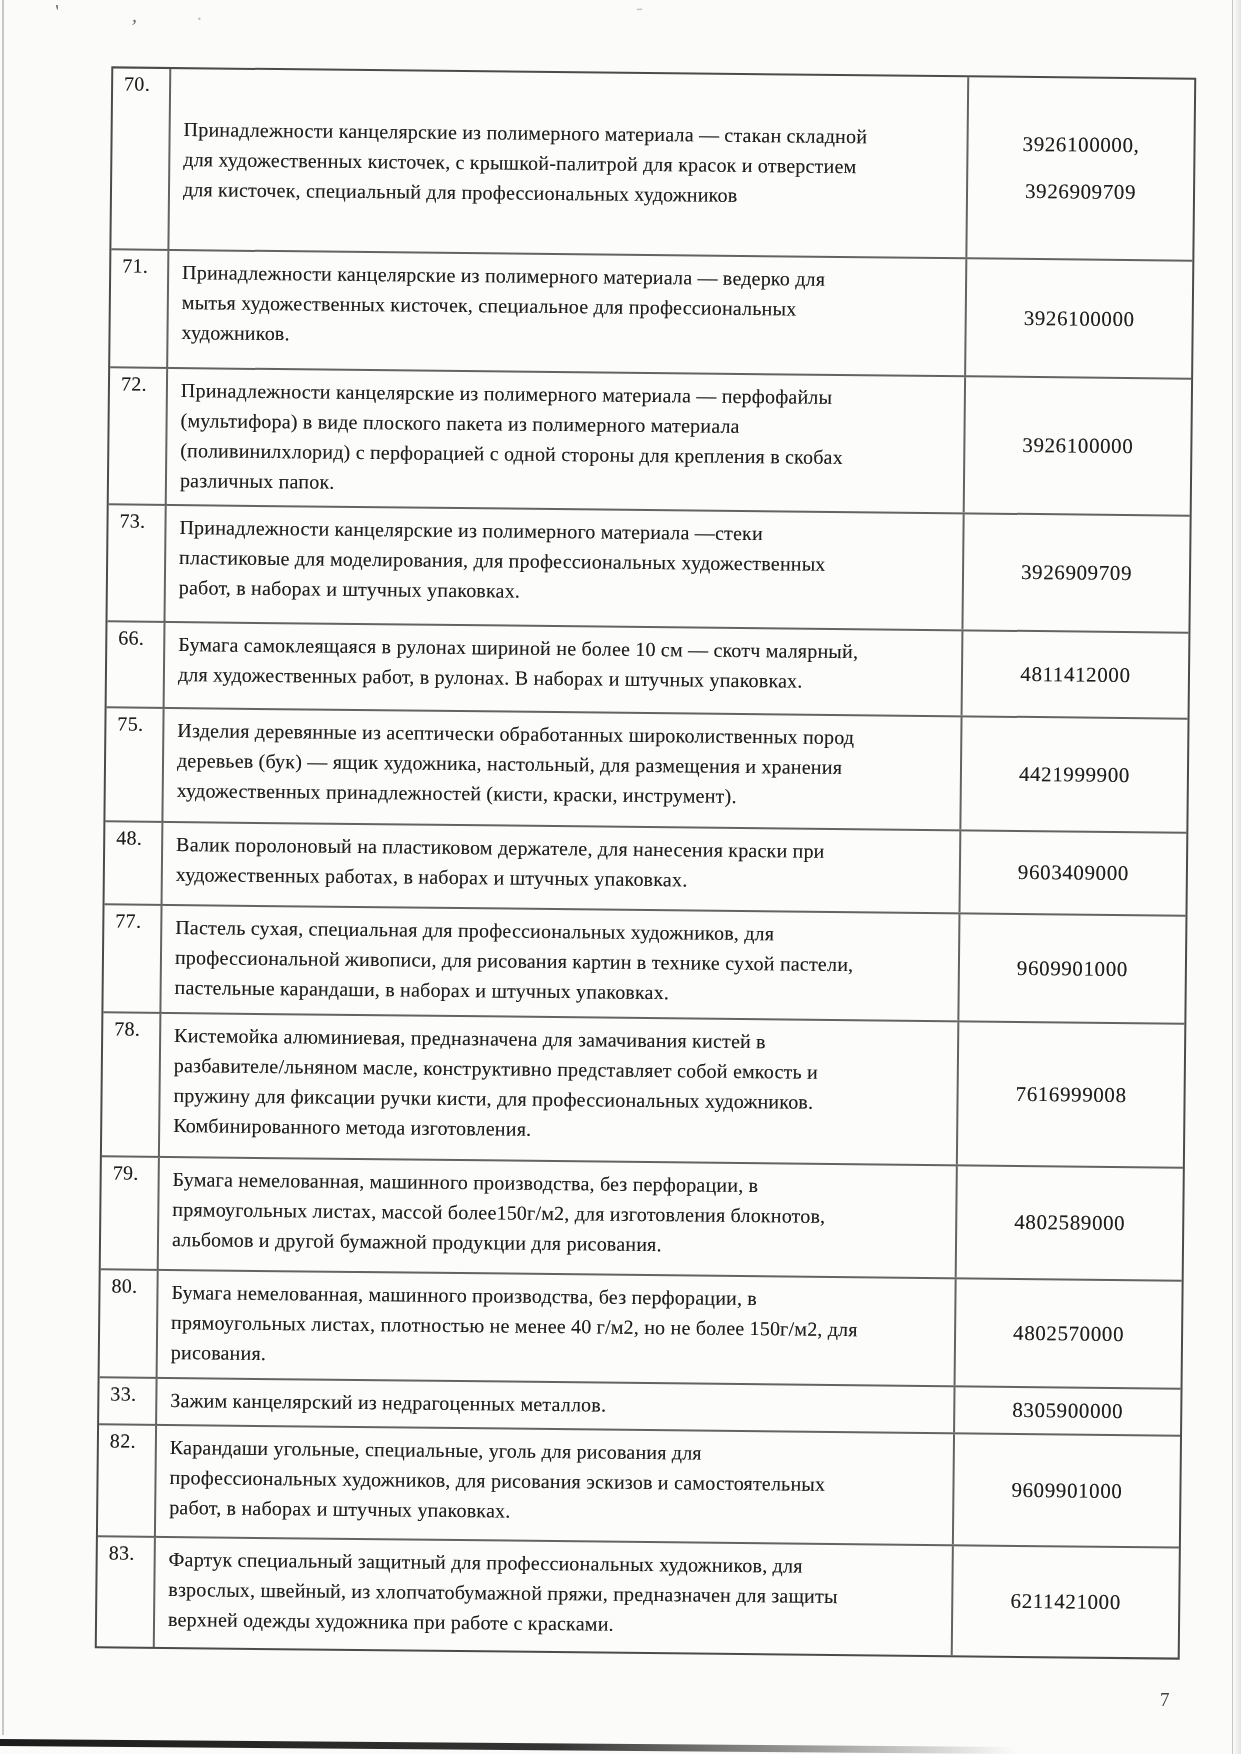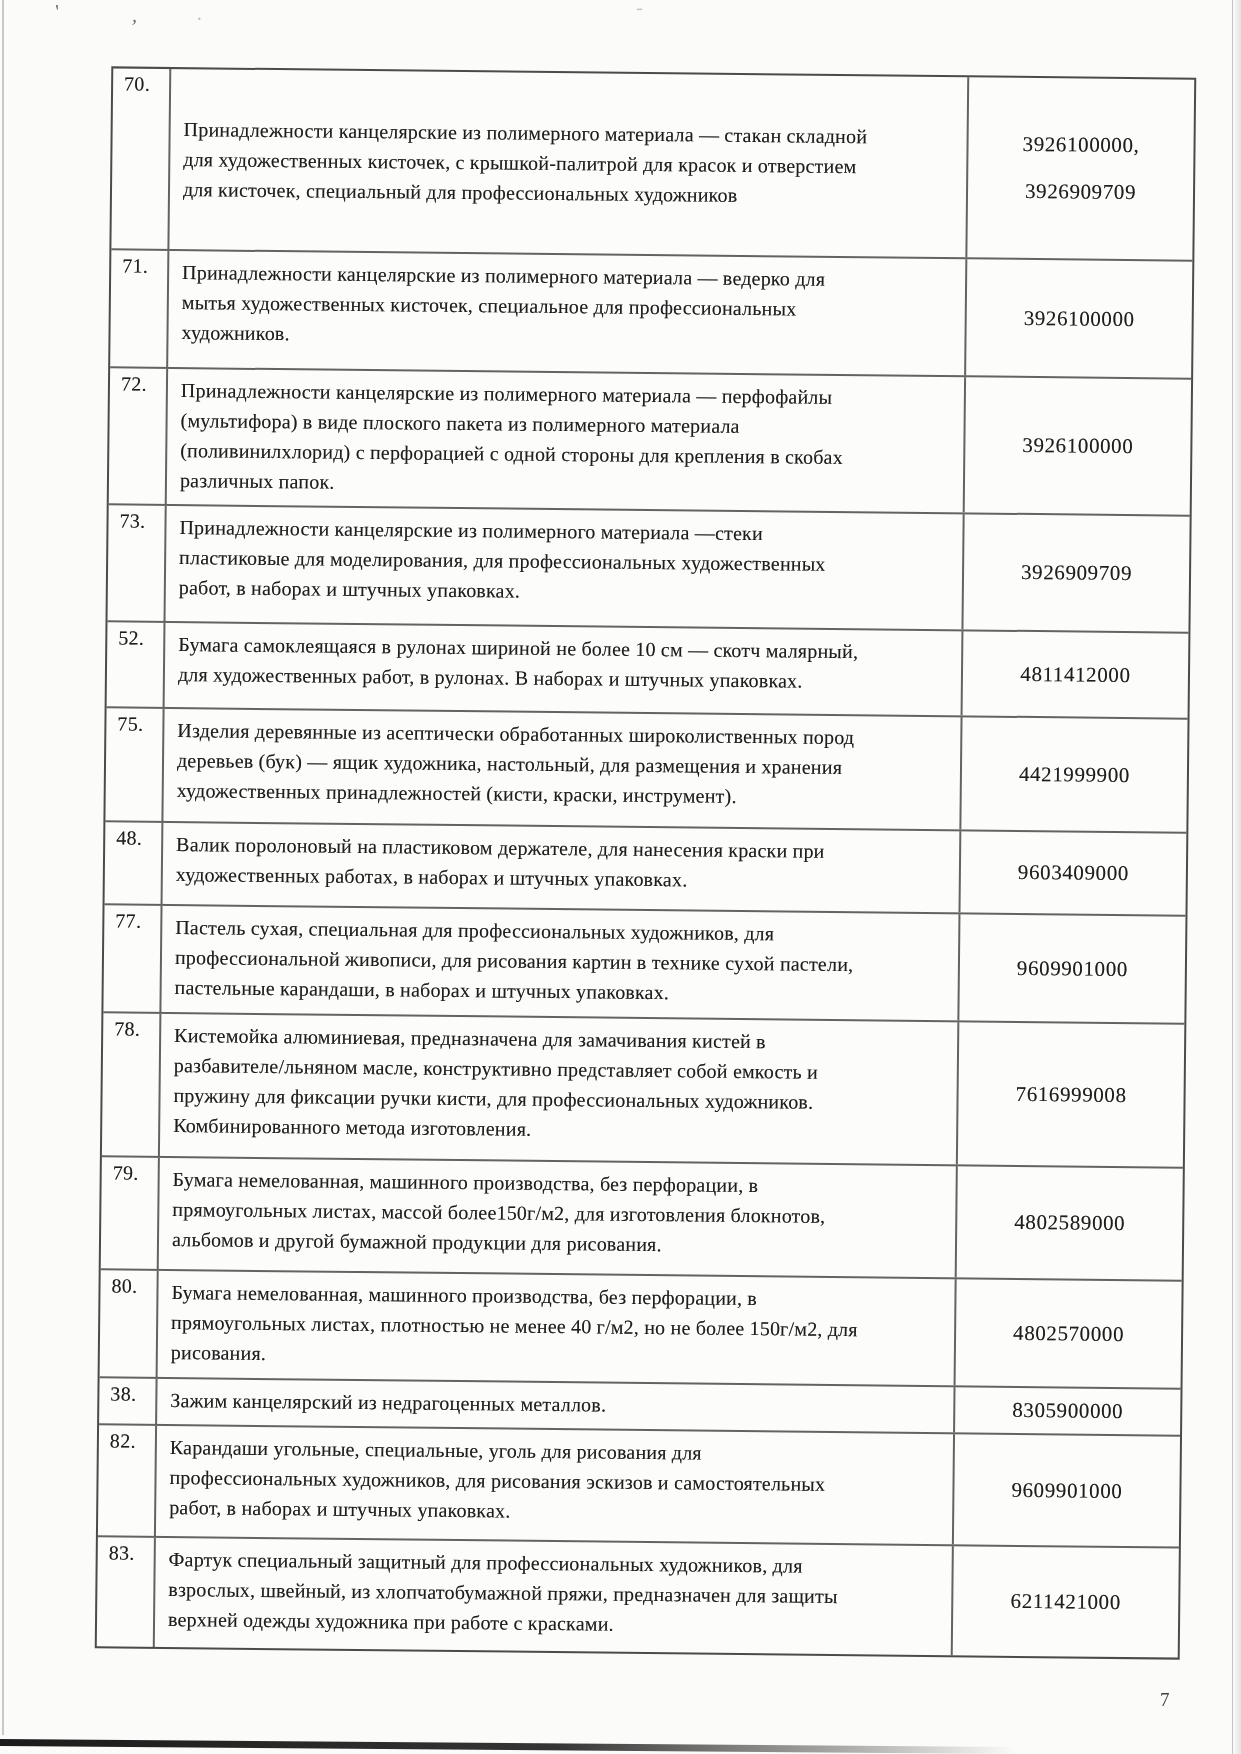--- a/index.html
+++ b/index.html
@@ -189,21 +189,21 @@
       <div class="desc-text">Принадлежности канцелярские из полимерного материала —стеки
 пластиковые для моделирования, для профессиональных художественных
 работ, в наборах и штучных упаковках.</div>
     </div>
     <div class="cell-code">
         <div class="hs-code">3926909709</div>
       </div>
   </div>
 
   <div class="table-row">
-    <div class="cell-num">52.</div>
+    <div class="cell-num">66.</div>
     <div class="cell-desc">
       <div class="desc-text">Бумага самоклеящаяся в рулонах шириной не более 10 см — скотч малярный,
 для художественных работ, в рулонах. В наборах и штучных упаковках.</div>
     </div>
     <div class="cell-code">
         <div class="hs-code">4811412000</div>
       </div>
   </div>
 
   <div class="table-row">
@@ -272,21 +272,21 @@
       <div class="desc-text">Бумага немелованная, машинного производства, без перфорации, в
 прямоугольных листах, плотностью не менее 40 г/м2, но не более 150г/м2, для
 рисования.</div>
     </div>
     <div class="cell-code">
         <div class="hs-code">4802570000</div>
       </div>
   </div>
 
   <div class="table-row">
-    <div class="cell-num">38.</div>
+    <div class="cell-num">33.</div>
     <div class="cell-desc">
       <div class="desc-text">Зажим канцелярский из недрагоценных металлов.</div>
     </div>
     <div class="cell-code">
         <div class="hs-code">8305900000</div>
       </div>
   </div>
 
   <div class="table-row">
     <div class="cell-num">82.</div>

